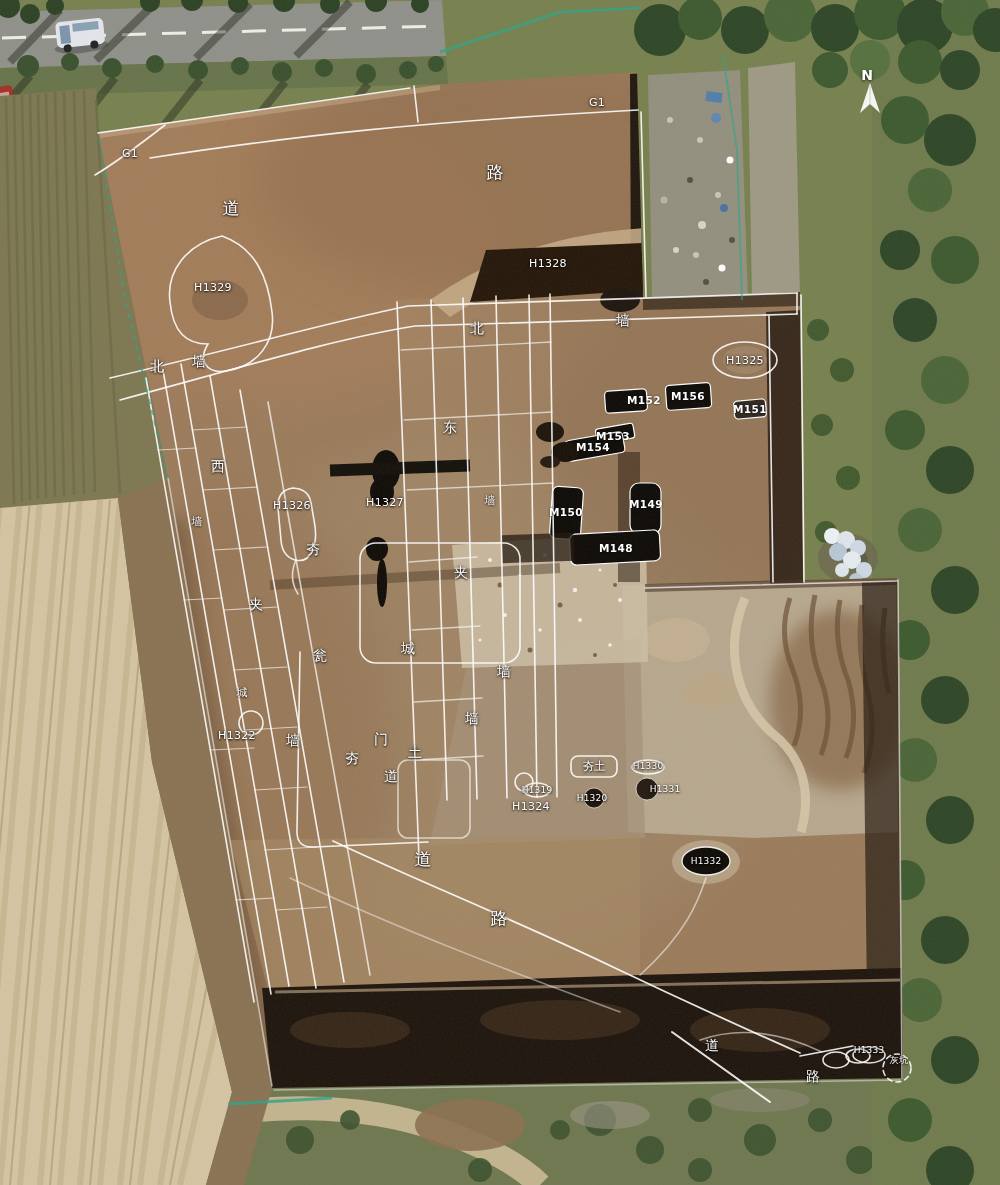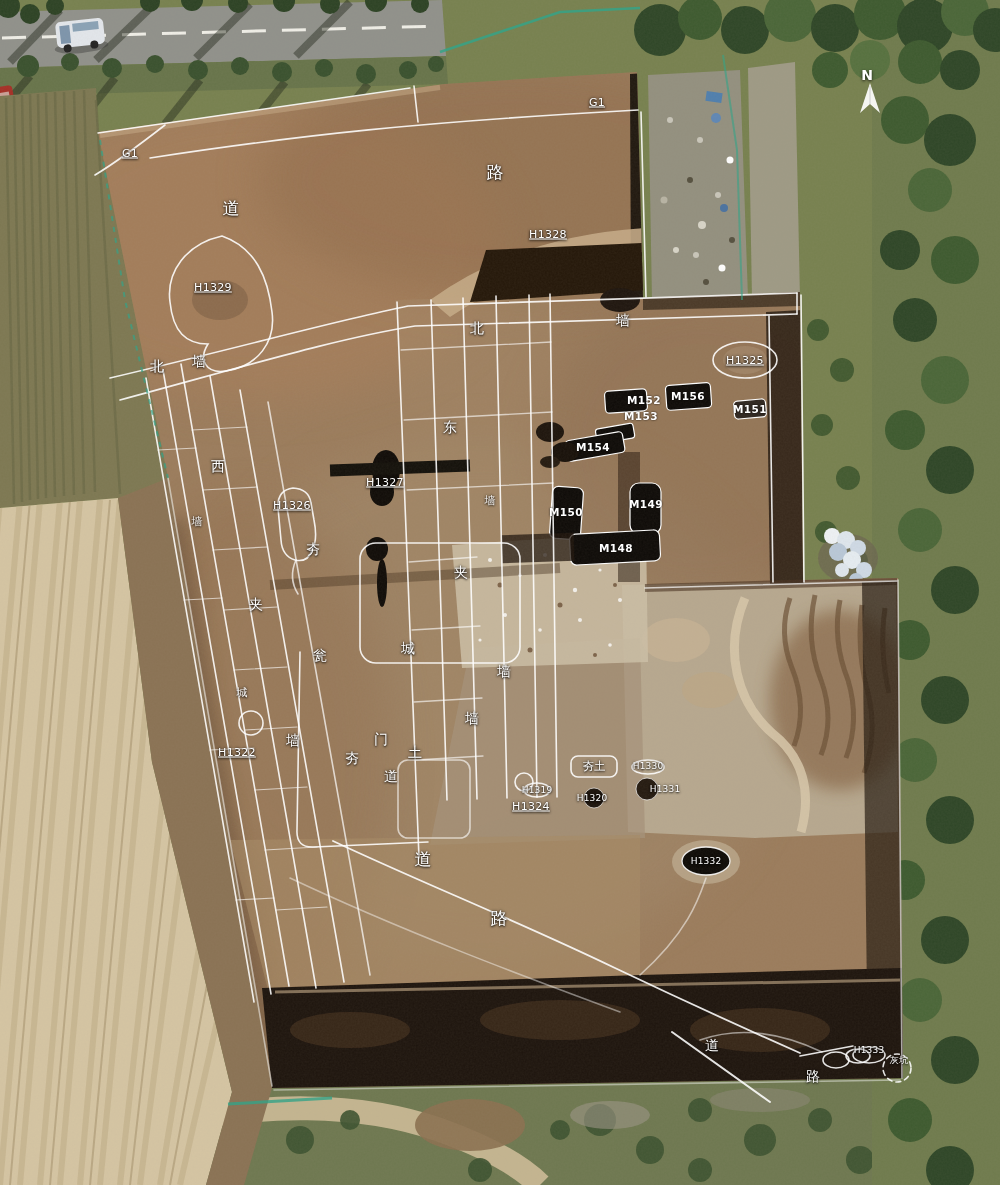--- a/index.html
+++ b/index.html
@@ -6,21 +6,21 @@
   html,body{margin:0;padding:0;background:#1a1a1a;}
   .stage{position:relative;width:1000px;height:1185px;overflow:hidden;
          font-family:"DejaVu Sans",sans-serif;background:#77814f;}
   .stage svg{position:absolute;left:0;top:0;}
   #labels-layer{position:absolute;left:0;top:0;width:1000px;height:1185px;pointer-events:none;}
   .lbl{position:absolute;transform:translate(-50%,-50%);color:#fff;white-space:nowrap;line-height:1;
        text-shadow:0 0 3px rgba(0,0,0,.85),0 1px 2px rgba(0,0,0,.7);}
   .char{font-size:14px;}
   .char-lg{font-size:17px;}
   .char-sm{font-size:11px;opacity:.92;}
-  .id{font-size:11px;letter-spacing:.3px;text-decoration:underline;}
+  .id{font-size:11px;letter-spacing:.3px;}
   .id-sm{font-size:9px;letter-spacing:.2px;}
   .m-id{font-size:10.5px;font-weight:bold;letter-spacing:.4px;text-shadow:0 0 2px rgba(0,0,0,.9);}
   .boxed{font-size:11.5px;}
   .compass-n{position:absolute;left:867px;top:75px;transform:translate(-50%,-50%);color:#fff;
        font-size:14px;font-weight:bold;text-shadow:0 1px 3px rgba(0,0,0,.8);}
 </style>
 </head>
 <body>
 
 <div class="stage">
@@ -419,47 +419,47 @@
     <line x1="870" y1="86" x2="870" y2="104" stroke="#cccccc" stroke-width="1"></line>
   </g>
 </svg>
 
 <div id="labels-layer">
       <span class="lbl id" style="left: 130px; top: 153px;">G1</span>
       <span class="lbl id" style="left: 597px; top: 102px;">G1</span>
       <span class="lbl char-lg" style="left: 495px; top: 172px;">路</span>
       <span class="lbl char-lg" style="left: 231px; top: 208px;">道</span>
       <span class="lbl id" style="left: 213px; top: 287px;">H1329</span>
-      <span class="lbl id" style="left: 548px; top: 234px;">H1328</span>
+      <span class="lbl id" style="left: 548px; top: 263px;">H1328</span>
       <span class="lbl char" style="left: 157px; top: 366px;">北</span>
       <span class="lbl char" style="left: 199px; top: 361px;">墙</span>
       <span class="lbl char" style="left: 477px; top: 328px;">北</span>
       <span class="lbl char" style="left: 623px; top: 320px;">墙</span>
       <span class="lbl id" style="left: 745px; top: 360px;">H1325</span>
       <span class="lbl m-id" style="left: 622px; top: 400px; padding-left: 44px;">M152</span>
       <span class="lbl m-id" style="left: 688px; top: 396px;">M156</span>
       <span class="lbl m-id" style="left: 750px; top: 409px;">M151</span>
-      <span class="lbl m-id" style="left: 613px; top: 416px; margin-left: 28px;">M153</span>
+      <span class="lbl m-id" style="left: 613px; top: 436px;">M153</span>
       <span class="lbl m-id" style="left: 593px; top: 447px;">M154</span>
       <span class="lbl char" style="left: 450px; top: 427px;">东</span>
       <span class="lbl char-sm" style="left: 490px; top: 500px;">墙</span>
       <span class="lbl char" style="left: 461px; top: 572px;">夹</span>
       <span class="lbl char" style="left: 408px; top: 648px;">城</span>
       <span class="lbl char" style="left: 504px; top: 671px;">墙</span>
       <span class="lbl char" style="left: 472px; top: 718px;">墙</span>
       <span class="lbl char" style="left: 218px; top: 466px;">西</span>
       <span class="lbl char-sm" style="left: 197px; top: 521px;">墙</span>
       <span class="lbl char" style="left: 313px; top: 549px;">夯</span>
       <span class="lbl char" style="left: 256px; top: 604px;">夹</span>
       <span class="lbl char" style="left: 320px; top: 655px;">瓮</span>
       <span class="lbl char-sm" style="left: 242px; top: 692px;">城</span>
       <span class="lbl char" style="left: 293px; top: 740px;">墙</span>
       <span class="lbl id" style="left: 280px; top: 505px; padding-left: 24px;">H1326</span>
-      <span class="lbl id" style="left: 385px; top: 482px;">H1327</span>
-      <span class="lbl id" style="left: 237px; top: 752px;">H1322</span>
+      <span class="lbl id" style="left: 385px; top: 502px;">H1327</span>
+      <span class="lbl id" style="left: 237px; top: 735px;">H1322</span>
       <span class="lbl char" style="left: 381px; top: 739px;">门</span>
       <span class="lbl char" style="left: 415px; top: 752px;">土</span>
       <span class="lbl char" style="left: 352px; top: 758px;">夯</span>
       <span class="lbl char" style="left: 391px; top: 776px;">道</span>
       <span class="lbl m-id" style="left: 566px; top: 512px;">M150</span>
       <span class="lbl m-id" style="left: 646px; top: 504px;">M149</span>
       <span class="lbl m-id" style="left: 616px; top: 548px;">M148</span>
       <span class="lbl boxed" style="left: 594px; top: 767px; text-align: center;">夯土</span>
       <span class="lbl id-sm" style="left: 648px; top: 766px;">H1330</span>
       <span class="lbl id-sm" style="left: 647px; top: 789px; padding-left: 36px;">H1331</span>

